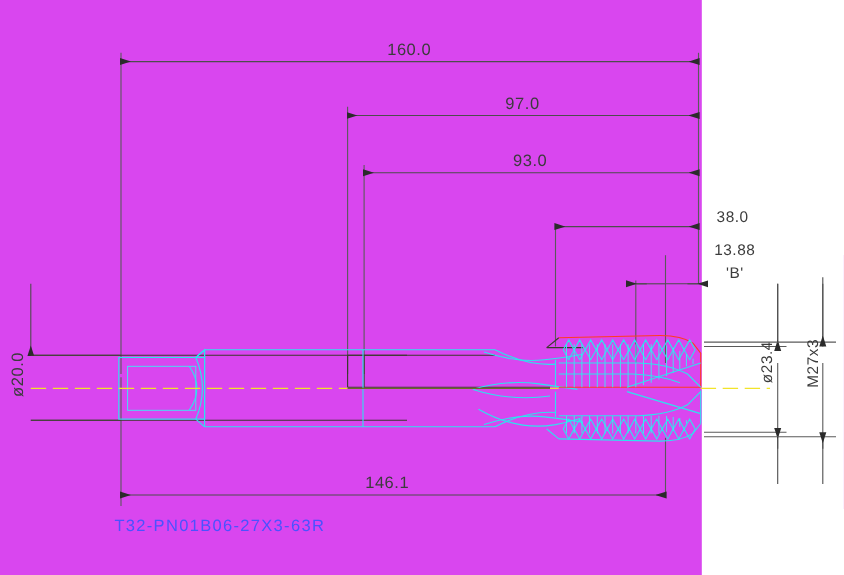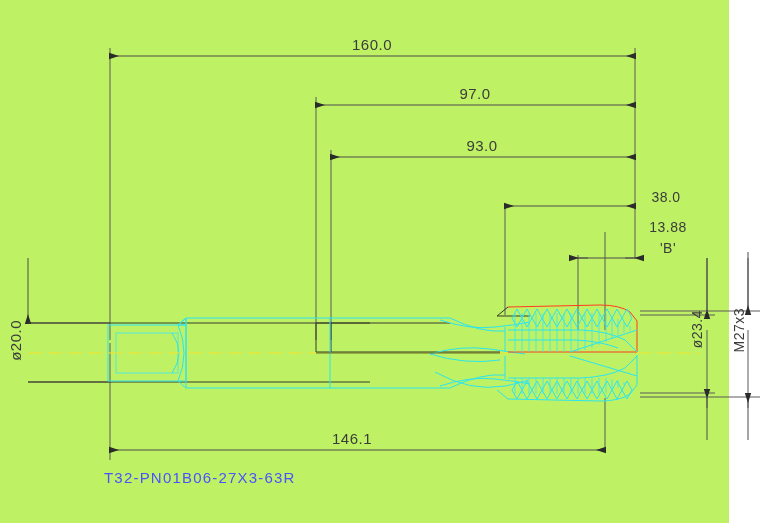--- a/index.html
+++ b/index.html
@@ -8,23 +8,23 @@
     background: #ffffff;
   }
   body {
     width: 767px;
     height: 523px;
     overflow: hidden;
     font-family: "Liberation Sans", sans-serif;
   }
   #drawing-root {
     position: relative;
-    width: 729px;
+    width: 638px;
     height: 523px;
-    background: #bef264;
+    background: #d946ef;
   }
   svg.cad {
     position: absolute;
     top: 0;
     left: 0;
     width: 767px;
     height: 523px;
     display: block;
   }
   text {

